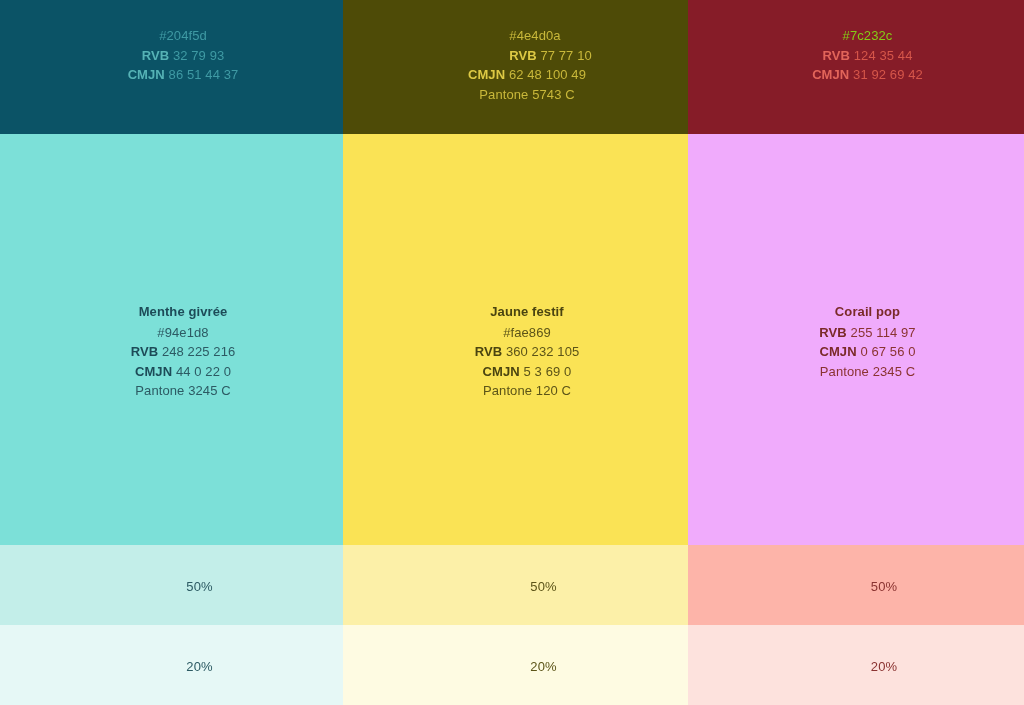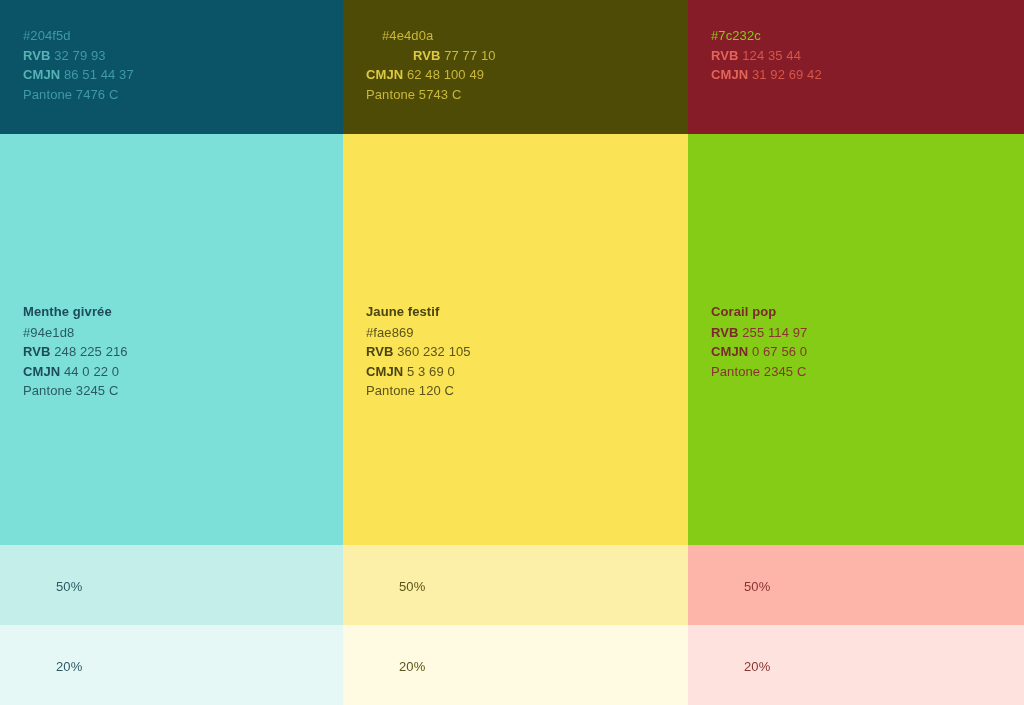--- a/index.html
+++ b/index.html
@@ -11,20 +11,21 @@
     background: #eaf7f5;
     font-family: "Liberation Sans", sans-serif;
   }
 
   #palette-grid {
     display: grid;
     width: 1024px;
     height: 500px;
     grid-template-columns: 343px 345px 336px;
     grid-template-rows: 134px 411px 80px 80px;
+    text-align: center;
   }
 
   .cell {
     position: relative;
     overflow: hidden;
   }
 
   .cell-inner {
     padding-left: 23px;
     padding-top: 26px;
@@ -70,21 +71,20 @@
 </style>
 </head>
 <body style="background: rgb(234, 247, 245);">
 
 <div id="palette-grid">
     <div class="cell" style="background: rgb(11, 83, 102); grid-area: 1 / 1;">
       <div class="cell-inner">
         <div class="line" style="color: rgb(63, 154, 164);">#204f5d</div>
         <div class="line" style="color: rgb(63, 154, 164);"><span class="lbl" style="color: rgb(86, 179, 182);">RVB</span> <span>32 79 93</span></div>
         <div class="line" style="color: rgb(63, 154, 164);"><span class="lbl" style="color: rgb(86, 179, 182);">CMJN</span> <span>86 51 44 37</span></div>
-        <div class="line" style="color: rgb(63, 154, 164);">Pantone 7476 C</div>
       </div>
     </div>
     <div class="cell" style="background: rgb(78, 75, 7); grid-area: 1 / 2;">
       <div class="cell-inner">
         <div class="line" style="color: rgb(201, 184, 58); margin-left: 16px;">#4e4d0a</div>
         <div class="line" style="color: rgb(201, 184, 58); padding-left: 47px;"><span class="lbl" style="color: rgb(221, 201, 68);">RVB</span> <span>77 77 10</span></div>
         <div class="line" style="color: rgb(201, 184, 58);"><span class="lbl" style="color: rgb(221, 201, 68);">CMJN</span> <span>62 48 100 49</span></div>
         <div class="line" style="color: rgb(201, 184, 58);">Pantone 5743 C</div>
       </div>
     </div>
@@ -106,21 +106,21 @@
     </div>
     <div class="cell" style="background: rgb(250, 227, 85); grid-area: 2 / 2;">
       <div class="swatch-inner">
         <div class="name-line" style="color: rgb(74, 68, 16);">Jaune festif</div>
         <div class="line" style="color: rgb(92, 84, 24);">#fae869</div>
         <div class="line" style="color: rgb(92, 84, 24);"><span class="lbl" style="color: rgb(74, 68, 16);">RVB</span> <span>360 232 105</span></div>
         <div class="line" style="color: rgb(92, 84, 24);"><span class="lbl" style="color: rgb(74, 68, 16);">CMJN</span> <span>5 3 69 0</span></div>
         <div class="line" style="color: rgb(92, 84, 24);">Pantone 120 C</div>
       </div>
     </div>
-    <div class="cell" style="background: #84cc16; grid-area: 2 / 3;">
+    <div class="cell" style="background: #f0abfc; grid-area: 2 / 3;">
       <div class="swatch-inner">
         <div class="name-line" style="color: rgb(122, 42, 40);">Corail pop</div>
         <div class="line" style="color: rgb(138, 51, 49);"><span class="lbl" style="color: rgb(122, 42, 40);">RVB</span> <span>255 114 97</span></div>
         <div class="line" style="color: rgb(138, 51, 49);"><span class="lbl" style="color: rgb(122, 42, 40);">CMJN</span> <span>0 67 56 0</span></div>
         <div class="line" style="color: rgb(138, 51, 49);">Pantone 2345 C</div>
       </div>
     </div>
     <div class="cell" style="background: rgb(195, 238, 233); grid-area: 3 / 1;">
       <div class="tint-inner">
         <div class="tint-label" style="color: rgb(44, 90, 99);">50%</div>

